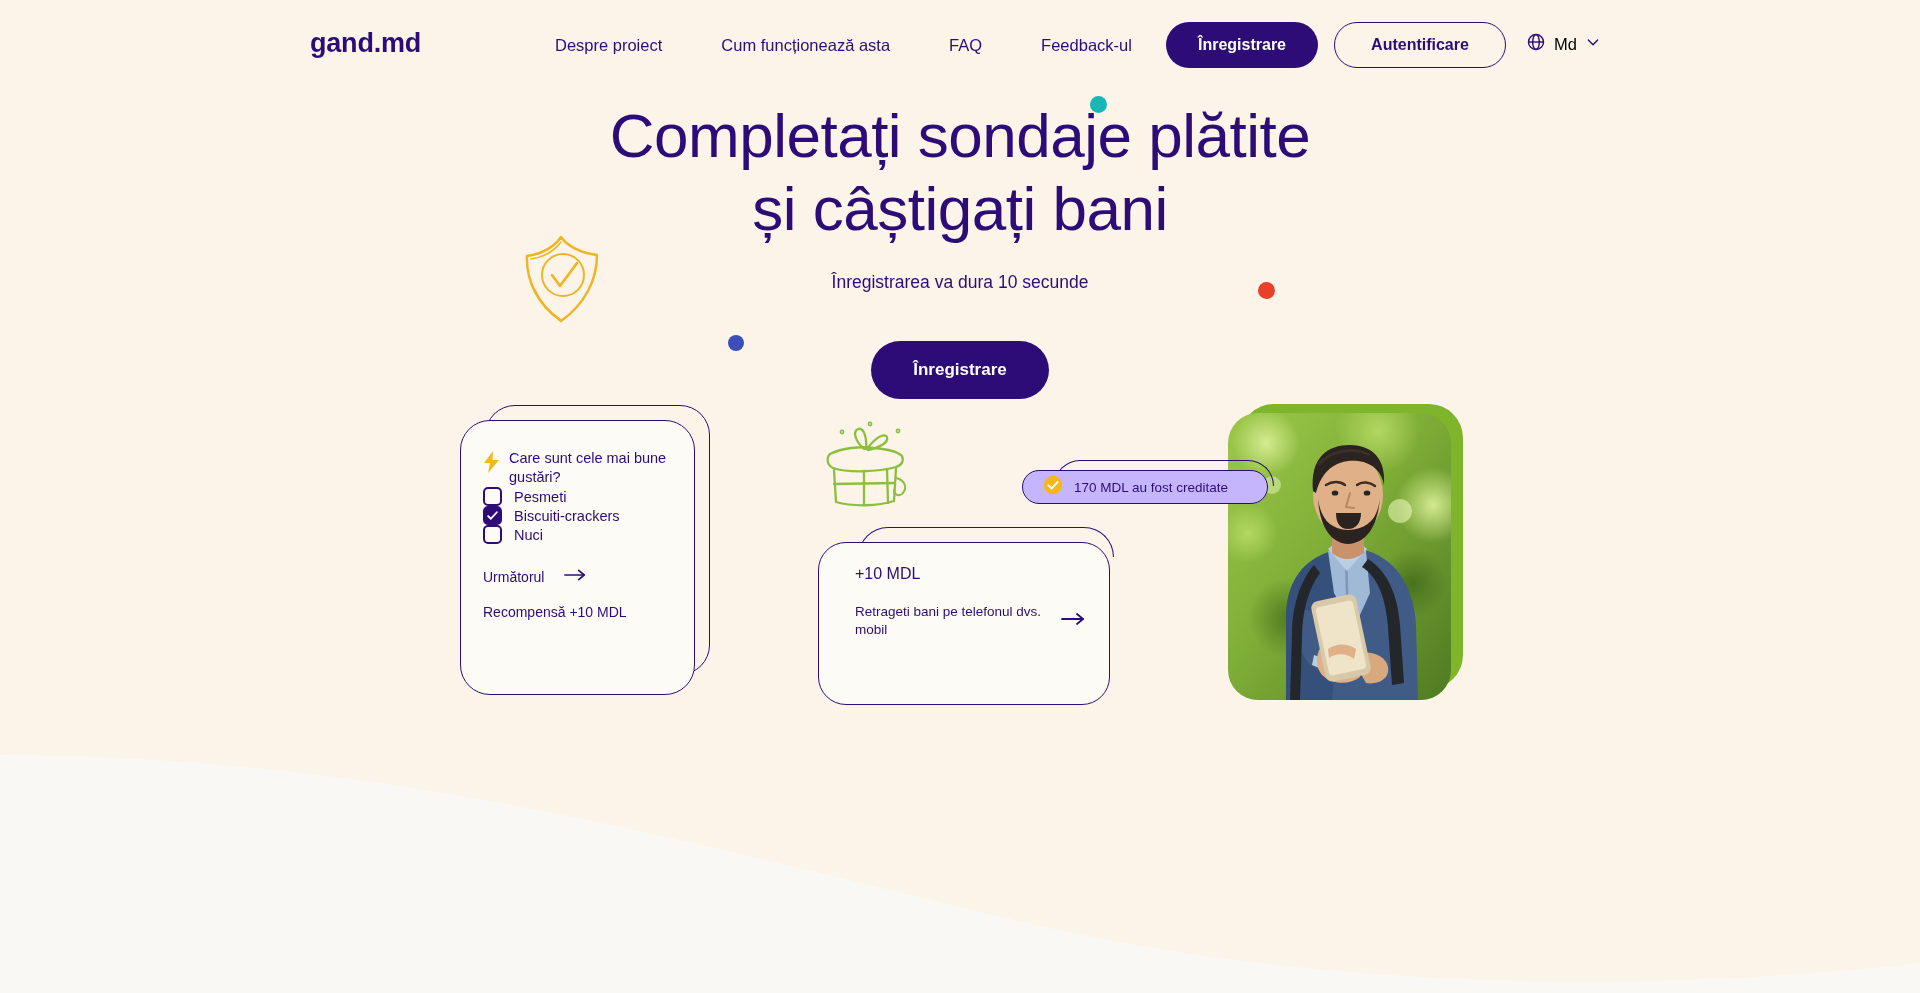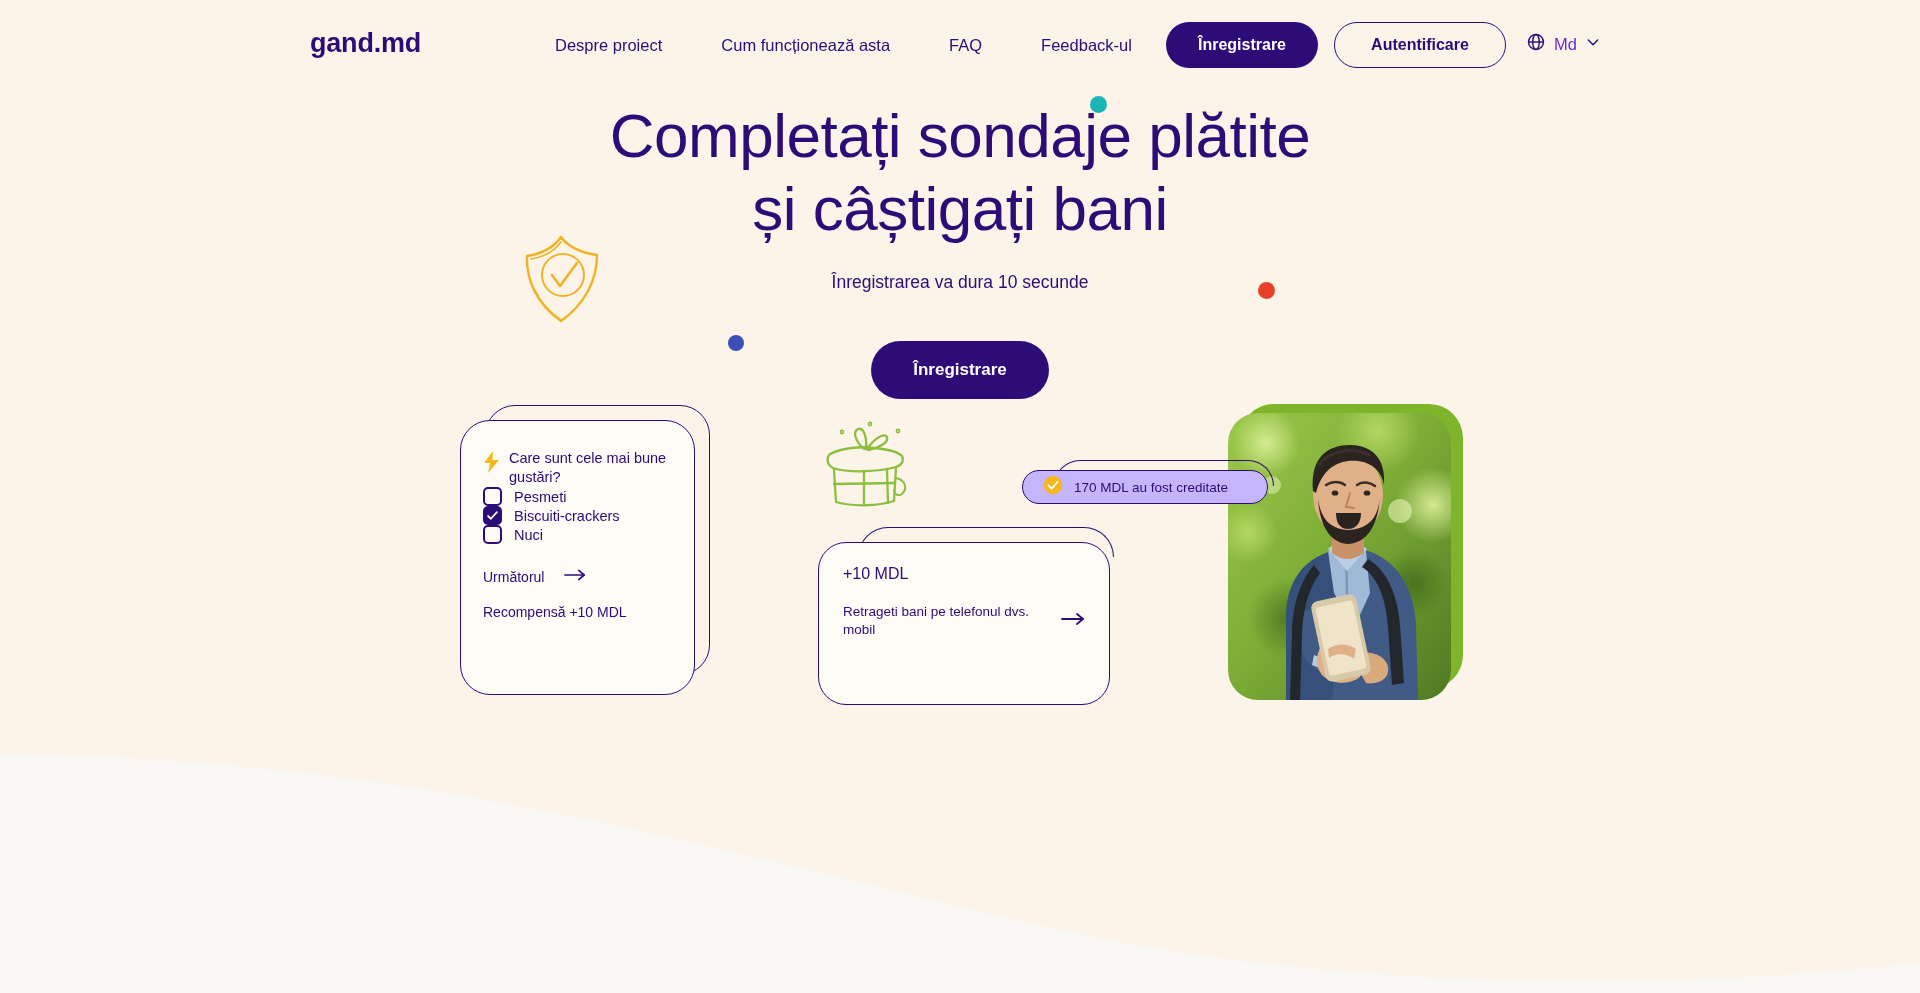--- a/index.html
+++ b/index.html
@@ -39,21 +39,21 @@
   .btn-login-top{
     position:absolute;left:1334px;top:22px;width:172px;height:46px;
     background:transparent;color:#2D0C78;border:1.6px solid #2D0C78;border-radius:23px;
     font-size:16px;font-weight:700;cursor:pointer;
     font-family:inherit;
   }
   .lang{
     position:absolute;left:1526px;top:32px;
     display:flex;align-items:center;gap:8px;cursor:pointer;
   }
-  .lang .lang-label{font-size:16.5px;color:#6d28d9;}
+  .lang .lang-label{font-size:16.5px;color:#000000;}
 
   
   .hero-title{
     position:absolute;left:0;top:100px;width:1920px;text-align:center;
     font-size:62px;line-height:1.17;font-weight:400;color:#2D0C78;
     letter-spacing:-0.5px;z-index:5;
   }
   .hero-sub{
     position:absolute;left:0;top:272px;width:1920px;text-align:center;
     font-size:17.5px;color:#2D0C78;z-index:5;
@@ -100,21 +100,21 @@
 
   
   .balance-wrap{position:absolute;left:818px;top:527px;width:296px;height:178px;z-index:8;}
   .balance-ghost{
     position:absolute;left:40px;top:0;width:256px;height:30px;
     border:1.4px solid #2D0C78;border-radius:30px 30px 0 0;border-bottom:none;
   }
   .balance-card{
     position:absolute;left:0;top:15px;width:292px;height:163px;
     border:1.4px solid #2D0C78;border-radius:28px;background:#FDFBF6;
-    padding:22px 24px 0 24px;
+    padding:22px 24px 0 36px;
   }
   .bal-amount{font-size:16px;color:#2D0C78;}
   .bal-row{display:flex;gap:12px;align-items:flex-start;margin-top:16px;}
   .bal-row-text{font-size:13.5px;line-height:1.34;color:#2D0C78;}
   .bal-withdraw{
     display:flex;align-items:center;justify-content:space-between;gap:14px;
     margin-top:20px;cursor:pointer;
   }
   .bal-withdraw-text{font-size:13.5px;line-height:1.34;color:#2D0C78;max-width:200px;}
 

